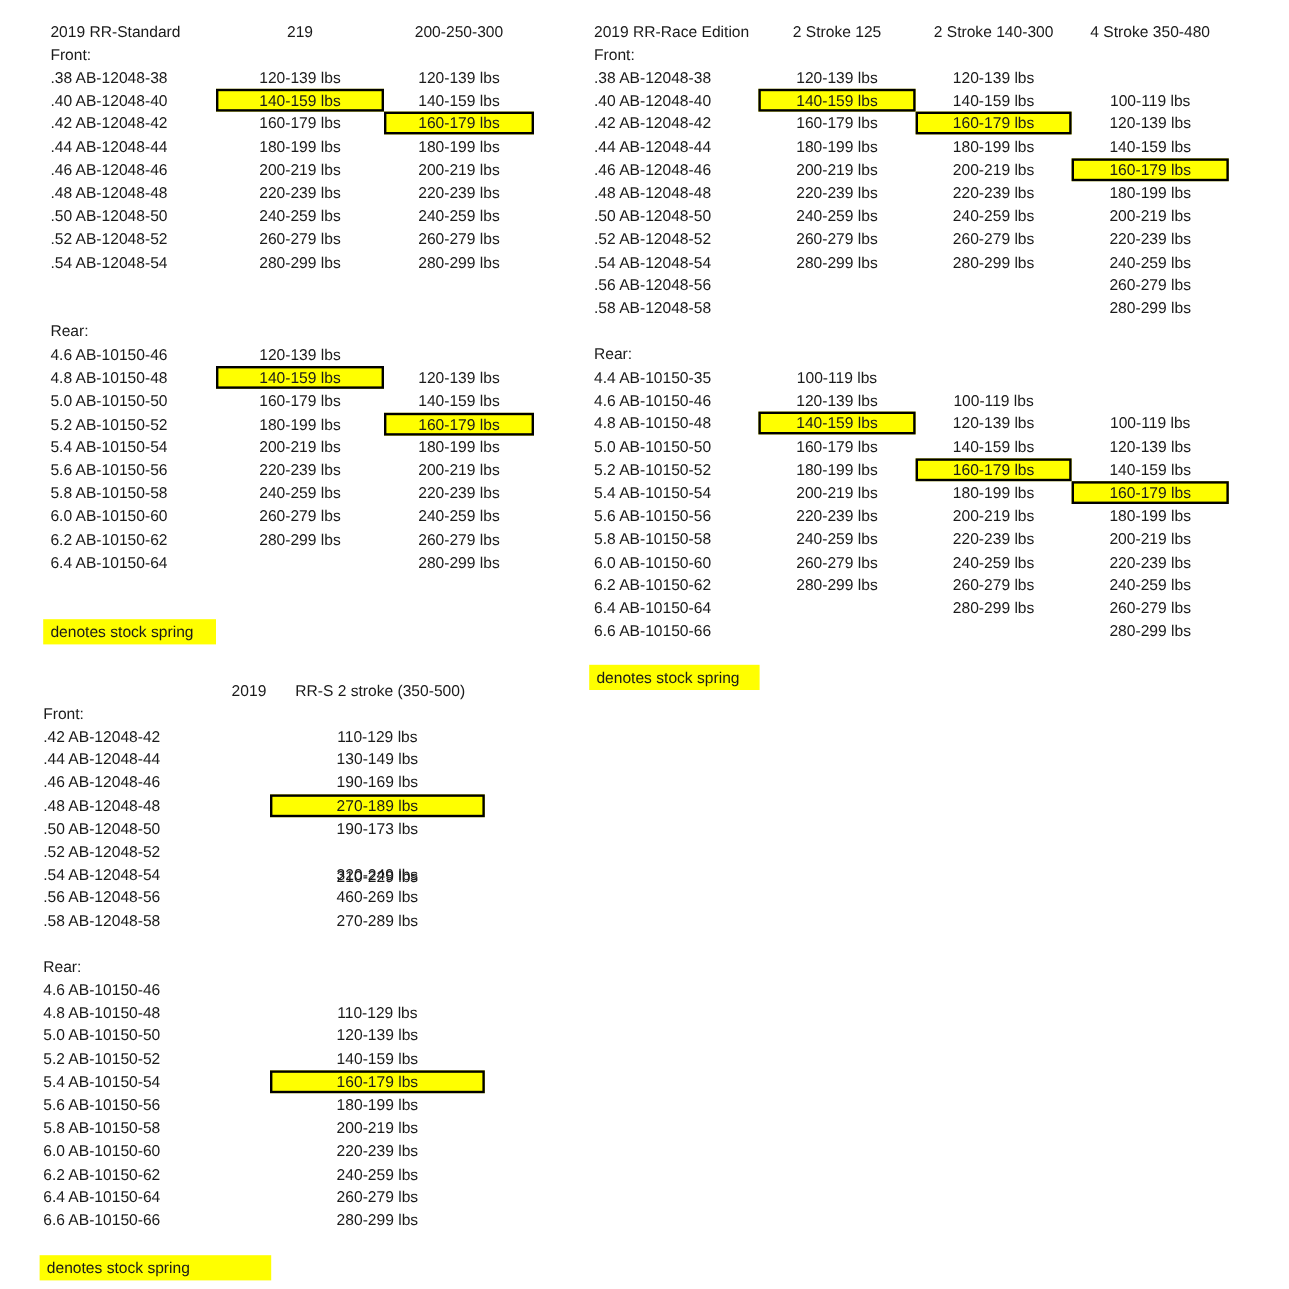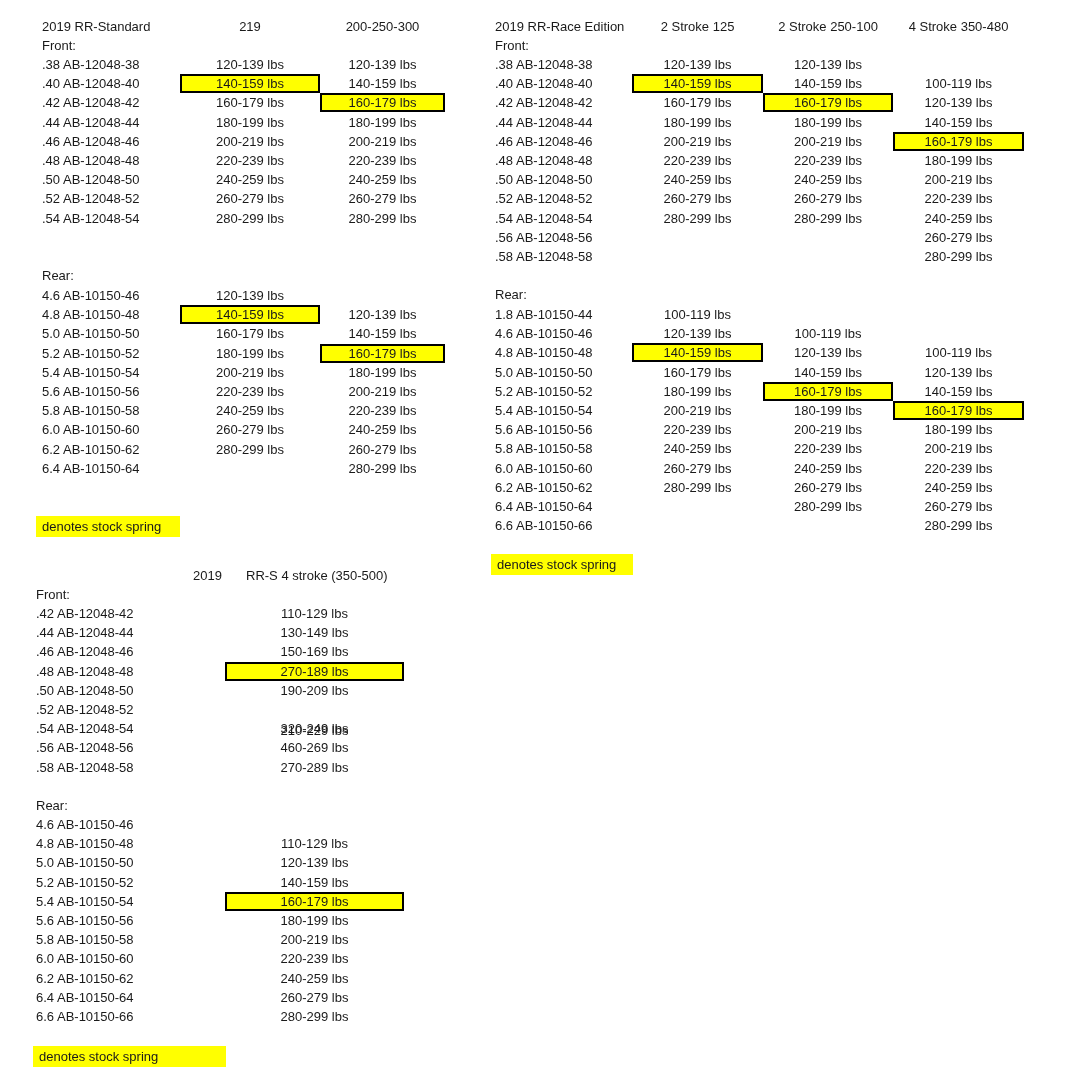--- a/index.html
+++ b/index.html
@@ -79,21 +79,21 @@
       <div class="abs" style="left: 42px; top: 458.8px;">6.4 AB-10150-64</div>
       <div class="cell" style="left: 180px; width: 140px; top: 458.8px;"></div>
       <div class="cell" style="left: 320px; width: 125px; top: 458.8px;">280-299 lbs</div>
     </div>
   <div class="legend" style="left:36px; top:516px; width:144px;">denotes stock spring</div>
 </div>
 
 <div>
   <div class="abs" style="left:495px; top:17px;">2019 RR-Race Edition</div>
   <div class="cell" style="left:632px; width:131px; top:17px;">2 Stroke 125</div>
-  <div class="cell" style="left:763px; width:130px; top:17px;">2 Stroke 250-100</div>
+  <div class="cell" style="left:763px; width:130px; top:17px;">2 Stroke 140-300</div>
   <div class="cell" style="left:893px; width:131px; top:17px;">4 Stroke 350-480</div>
   <div class="abs" style="left:495px; top:36px;">Front:</div>
   <div>
       <div class="abs" style="left: 495px; top: 55px;">.38 AB-12048-38</div>
       <div class="cell" style="left: 632px; width: 131px; top: 55px;">120-139 lbs</div>
       <div class="cell" style="left: 763px; width: 130px; top: 55px;">120-139 lbs</div>
       <div class="cell" style="left: 893px; width: 131px; top: 55px;"></div>
       <div class="abs" style="left: 495px; top: 74.2px;">.40 AB-12048-40</div>
       <div class="cell stock" style="left: 632px; width: 131px; top: 74.2px;">140-159 lbs</div>
       <div class="cell" style="left: 763px; width: 130px; top: 74.2px;">140-159 lbs</div>
@@ -130,21 +130,21 @@
       <div class="cell" style="left: 632px; width: 131px; top: 227.8px;"></div>
       <div class="cell" style="left: 763px; width: 130px; top: 227.8px;"></div>
       <div class="cell" style="left: 893px; width: 131px; top: 227.8px;">260-279 lbs</div>
       <div class="abs" style="left: 495px; top: 247px;">.58 AB-12048-58</div>
       <div class="cell" style="left: 632px; width: 131px; top: 247px;"></div>
       <div class="cell" style="left: 763px; width: 130px; top: 247px;"></div>
       <div class="cell" style="left: 893px; width: 131px; top: 247px;">280-299 lbs</div>
     </div>
   <div class="abs" style="left:495px; top:285px;">Rear:</div>
   <div>
-      <div class="abs" style="left: 495px; top: 305px;">1.8 AB-10150-44</div>
+      <div class="abs" style="left: 495px; top: 305px;">4.4 AB-10150-35</div>
       <div class="cell" style="left: 632px; width: 131px; top: 305px;">100-119 lbs</div>
       <div class="cell" style="left: 763px; width: 130px; top: 305px;"></div>
       <div class="cell" style="left: 893px; width: 131px; top: 305px;"></div>
       <div class="abs" style="left: 495px; top: 324.2px;">4.6 AB-10150-46</div>
       <div class="cell" style="left: 632px; width: 131px; top: 324.2px;">120-139 lbs</div>
       <div class="cell" style="left: 763px; width: 130px; top: 324.2px;">100-119 lbs</div>
       <div class="cell" style="left: 893px; width: 131px; top: 324.2px;"></div>
       <div class="abs" style="left: 495px; top: 343.4px;">4.8 AB-10150-48</div>
       <div class="cell stock" style="left: 632px; width: 131px; top: 343.4px;">140-159 lbs</div>
       <div class="cell" style="left: 763px; width: 130px; top: 343.4px;">120-139 lbs</div>
@@ -184,33 +184,33 @@
       <div class="abs" style="left: 495px; top: 516.2px;">6.6 AB-10150-66</div>
       <div class="cell" style="left: 632px; width: 131px; top: 516.2px;"></div>
       <div class="cell" style="left: 763px; width: 130px; top: 516.2px;"></div>
       <div class="cell" style="left: 893px; width: 131px; top: 516.2px;">280-299 lbs</div>
     </div>
   <div class="legend" style="left:491px; top:554px; width:142px;">denotes stock spring</div>
 </div>
 
 <div>
   <div class="abs" style="left:193px; top:566px;">2019</div>
-  <div class="abs" style="left:246px; top:566px;">RR-S 4 stroke (350-500)</div>
+  <div class="abs" style="left:246px; top:566px;">RR-S 2 stroke (350-500)</div>
   <div class="abs" style="left:36px; top:585px;">Front:</div>
   <div>
       <div class="abs" style="left: 36px; top: 604px;">.42 AB-12048-42</div>
       <div class="cell" style="left: 225px; width: 179px; top: 604px;">110-129 lbs</div>
       <div class="abs" style="left: 36px; top: 623.2px;">.44 AB-12048-44</div>
       <div class="cell" style="left: 225px; width: 179px; top: 623.2px;">130-149 lbs</div>
       <div class="abs" style="left: 36px; top: 642.4px;">.46 AB-12048-46</div>
-      <div class="cell" style="left: 225px; width: 179px; top: 642.4px;">150-169 lbs</div>
+      <div class="cell" style="left: 225px; width: 179px; top: 642.4px;">190-169 lbs</div>
       <div class="abs" style="left: 36px; top: 661.6px;">.48 AB-12048-48</div>
       <div class="cell stock" style="left: 225px; width: 179px; top: 661.6px;">270-189 lbs</div>
       <div class="abs" style="left: 36px; top: 680.8px;">.50 AB-12048-50</div>
-      <div class="cell" style="left: 225px; width: 179px; top: 680.8px;">190-209 lbs</div>
+      <div class="cell" style="left: 225px; width: 179px; top: 680.8px;">190-173 lbs</div>
       <div class="abs" style="left: 36px; top: 700px;">.52 AB-12048-52</div>
       <div class="cell" style="left: 225px; width: 179px; top: 700px; margin-top: 21px;">210-229 lbs</div>
       <div class="abs" style="left: 36px; top: 719.2px;">.54 AB-12048-54</div>
       <div class="cell" style="left: 225px; width: 179px; top: 719.2px;">320-249 lbs</div>
       <div class="abs" style="left: 36px; top: 738.4px;">.56 AB-12048-56</div>
       <div class="cell" style="left: 225px; width: 179px; top: 738.4px;">460-269 lbs</div>
       <div class="abs" style="left: 36px; top: 757.6px;">.58 AB-12048-58</div>
       <div class="cell" style="left: 225px; width: 179px; top: 757.6px;">270-289 lbs</div>
     </div>
   <div class="abs" style="left:36px; top:796px;">Rear:</div>

